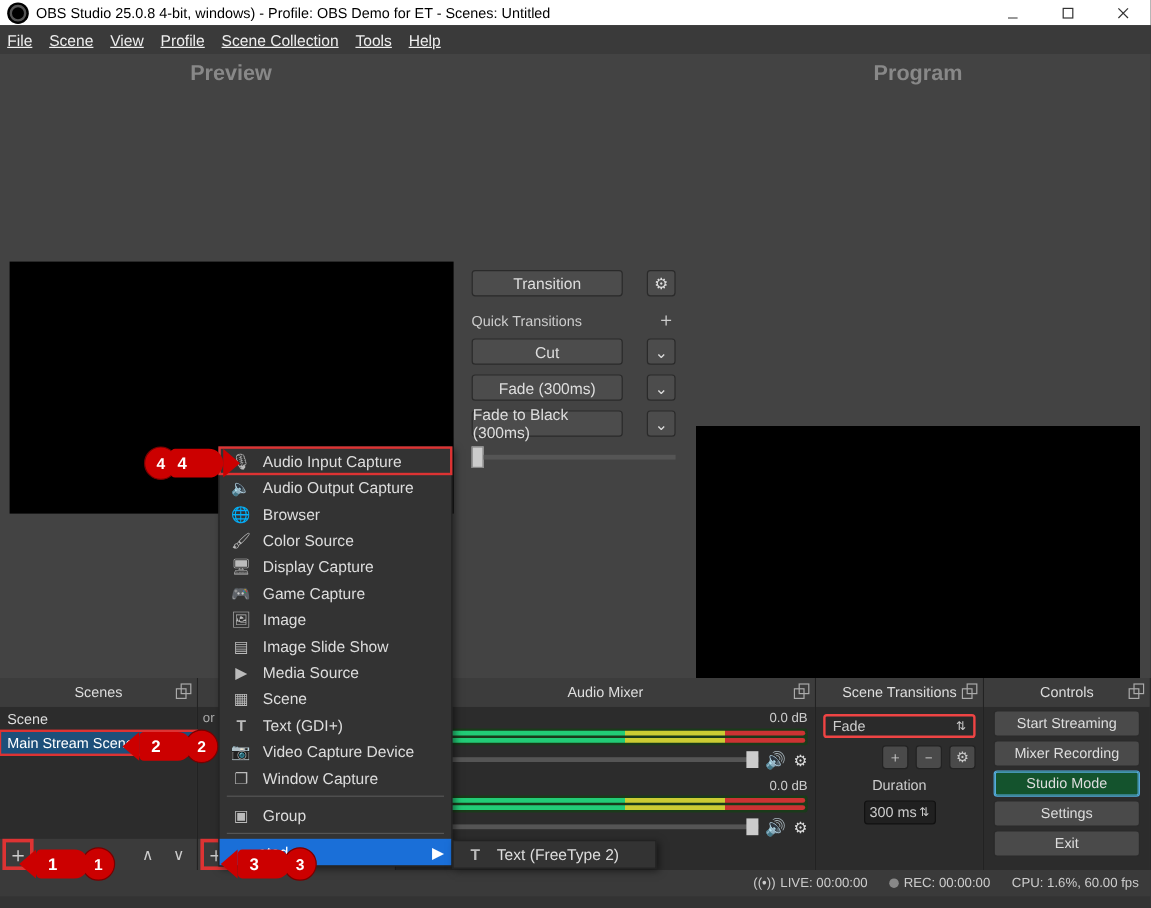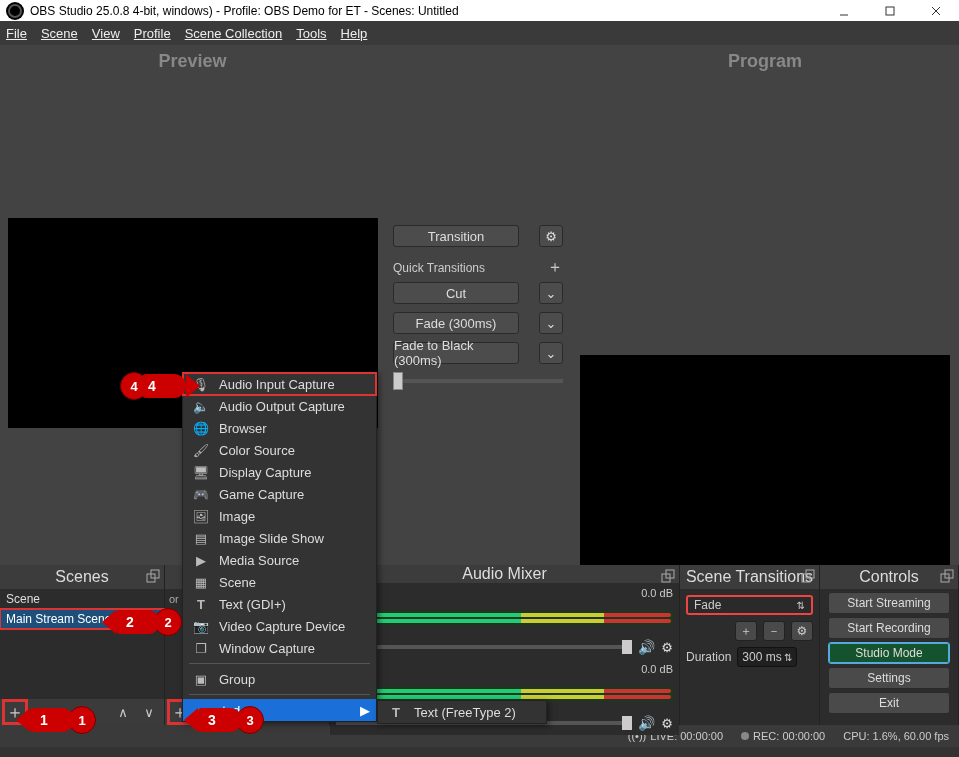--- a/index.html
+++ b/index.html
@@ -27,54 +27,54 @@
   .trow { display:flex; gap:20px; width: 170px; margin-bottom: 4px; }
   .trow .tbtn { flex:1; }
   .trow .iconbtn { width: 24px; flex: none; }
   .qtlabel { font-size: 12px; color:#ccc; align-self:flex-start; margin: 2px 0 4px 8px; display:flex; width: 170px; justify-content: space-between; align-items:center;}
   .slider { width: 170px; display:flex; align-items:center; }
   .slider .thumb { width:10px; height:18px; background:#ccc; border:1px solid #888; }
   .slider .track { flex:1; height:4px; background:#555; }
 
   .docks { display:flex; height: 160px; background:#3c3c3c; }
   .dock { display:flex; flex-direction:column; border-right:1px solid #222; position:relative; }
-  .dock-header { height: 24px; background:#3c3c3c; display:flex; align-items:center; justify-content:center; color:#ddd; font-size:16px; position:relative; }
+  .dock-header { height: 24px; background:#3c3c3c; display:flex; align-items:center; justify-content:center; color:#ddd; font-size:12px; position:relative; }
   .dock-pop { position:absolute; right:4px; top:4px; width:14px; height:14px; }
   .dock-pop svg { width:14px; height:14px; }
   .dock-body { flex:1; background:#2c2c2c; }
   .scenes { width: 165px; }
   .sources { width: 165px; }
   .mixer { width: 350px; }
   .scntrans { width: 140px; }
   .controls { flex:1; }
 
   .scene-item { padding: 3px 6px; color:#ddd; font-size:12px; cursor:default; }
   .scene-item.sel { background: #1d4f7a; color:#fff; }
   .red-box { outline: 2px solid #d33; outline-offset: -1px; }
 
   .dock-toolbar { position:absolute; bottom:0; left:0; right:0; height: 26px; background:#3b3b3b; display:flex; align-items:center; gap:4px; padding:0 4px; }
   .tbicon { width:22px; height:22px; display:flex; align-items:center; justify-content:center; color:#ccc; background:transparent; }
   .tbicon.red-box { outline: 3px solid #d33; }
 
-  .mixer-track { padding: 4px 6px; display:flex; flex-direction:column; gap:12px; }
+  .mixer-track { padding: 4px 6px; display:flex; flex-direction:column; gap:2px; }
   .mixer-row1 { display:flex; justify-content:space-between; font-size:11px; color:#ccc;}
   .meter { height: 4px; background: linear-gradient(90deg, #2c7 0%, #2c7 55%, #cc3 55%, #cc3 80%, #c33 80%, #c33 100%); border-radius:2px; }
   .meter-wrap { background:#1a3a1a; padding: 2px; border-radius:2px; display:flex; flex-direction:column; gap:2px;}
   .mixer-ctrls { display:flex; align-items:center; gap:6px; margin-top:2px;}
   .vol-slider { flex:1; height:4px; background:#555; position:relative; }
   .vol-slider .knob { position:absolute; right:0; top:-5px; width:10px; height:14px; background:#ccc; }
 
   .ctl-btn { background:#4a4a4a; color:#ddd; border:1px solid #2a2a2a; height:22px; margin:3px 8px; display:flex; align-items:center; justify-content:center; border-radius:3px; font-size:12px; cursor:default;}
   .ctl-btn.active { background:#14532d; border-color:#5ad; box-shadow: 0 0 0 1px #5ad inset; }
 
   .scntrans-body { padding: 6px; font-size:12px; color:#ccc; }
   .select { background:#2a2a2a; border:2px solid #ef4444; height:20px; display:flex; align-items:center; padding:0 6px; justify-content:space-between; border-radius:3px;}
   .scnbtns { display:flex; gap:6px; margin:6px 0; justify-content:flex-end;}
   .smallbtn { width:22px; height:20px; background:#4a4a4a; border:1px solid #222; display:flex; align-items:center; justify-content:center; border-radius:3px;}
-  .durrow { display:flex; align-items:center; gap:6px; }
+  .durrow { display:flex; align-items:center; gap:6px;flex-direction:column; }
   .spin { background:#202020; border:1px solid #111; height:20px; width:60px; display:flex; align-items:center; padding:0 4px; justify-content:space-between; border-radius:3px;}
 
   .statusbar { height: 22px; background:#3a3a3a; display:flex; align-items:center; justify-content:flex-end; gap:18px; padding:0 10px; font-size:11px; color:#ccc;}
   .status-item { display:flex; align-items:center; gap:4px; }
   .dot { width:8px; height:8px; border-radius:50%; background:#888; }
 
   
   .ctxmenu { position:absolute; background:#333; border:1px solid #222; box-shadow: 2px 2px 6px rgba(0,0,0,.5); z-index: 100; }
   .ctxitem { display:flex; align-items:center; gap:10px; padding: 4px 26px 4px 10px; color:#ddd; font-size:13px; height:22px; cursor:default; position:relative;}
   .ctxitem .arrow { position:absolute; right:6px; }
@@ -289,21 +289,21 @@
   <div class="dock controls">
     <div class="dock-header">
       <span>Controls</span>
       <span class="dock-pop"><svg viewBox="0 0 14 14">
             <rect x="1" y="5" width="8" height="8" fill="none" stroke="#aaa"></rect>
             <rect x="5" y="1" width="8" height="8" fill="none" stroke="#aaa"></rect>
           </svg></span>
     </div>
     <div class="dock-body">
       <div class="ctl-btn">Start Streaming</div>
-      <div class="ctl-btn">Start Recording</div>
+      <div class="ctl-btn">Mixer Recording</div>
       <div class="ctl-btn active">Studio Mode</div>
       <div class="ctl-btn">Settings</div>
       <div class="ctl-btn">Exit</div>
     </div>
   </div>
 </div>
 
 <div class="statusbar">
   <div class="status-item">
       <span>((•))</span>

